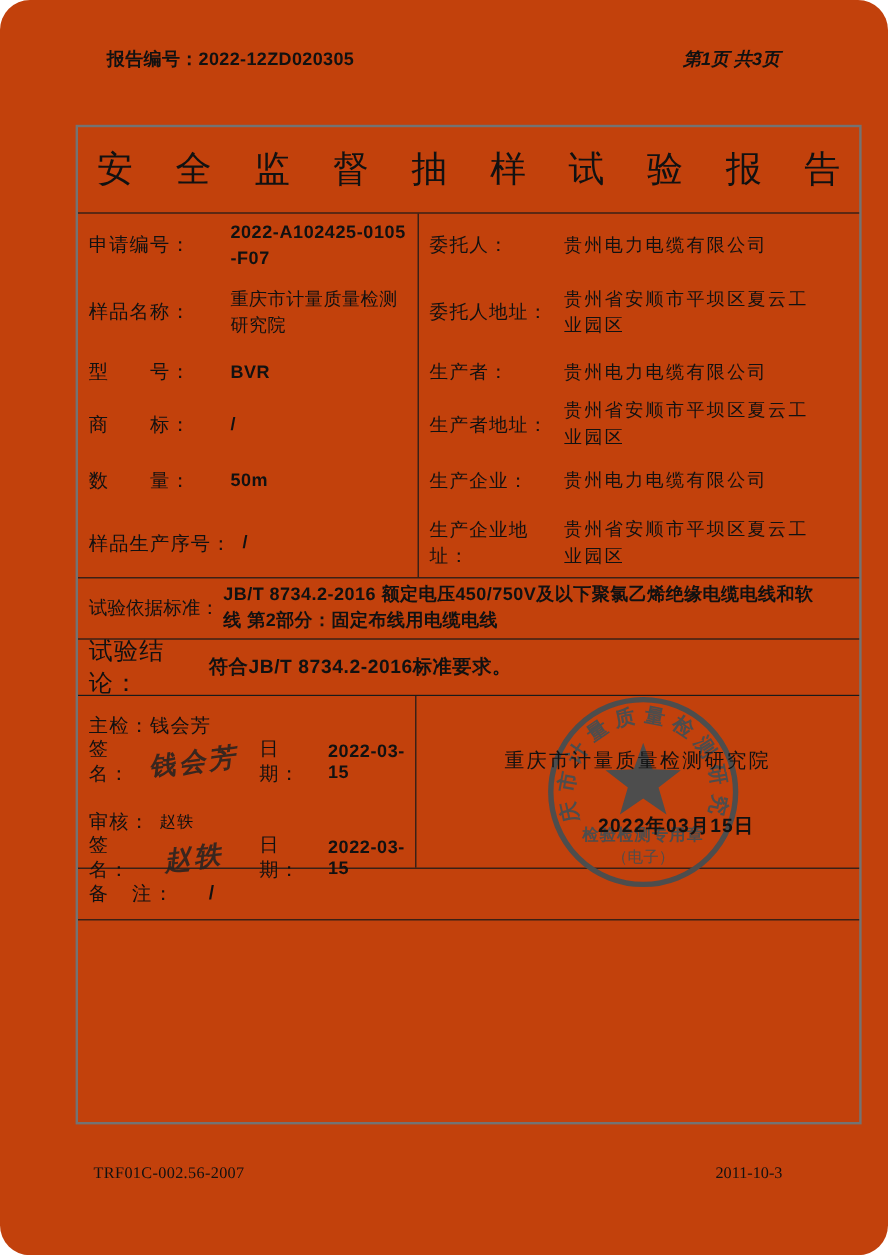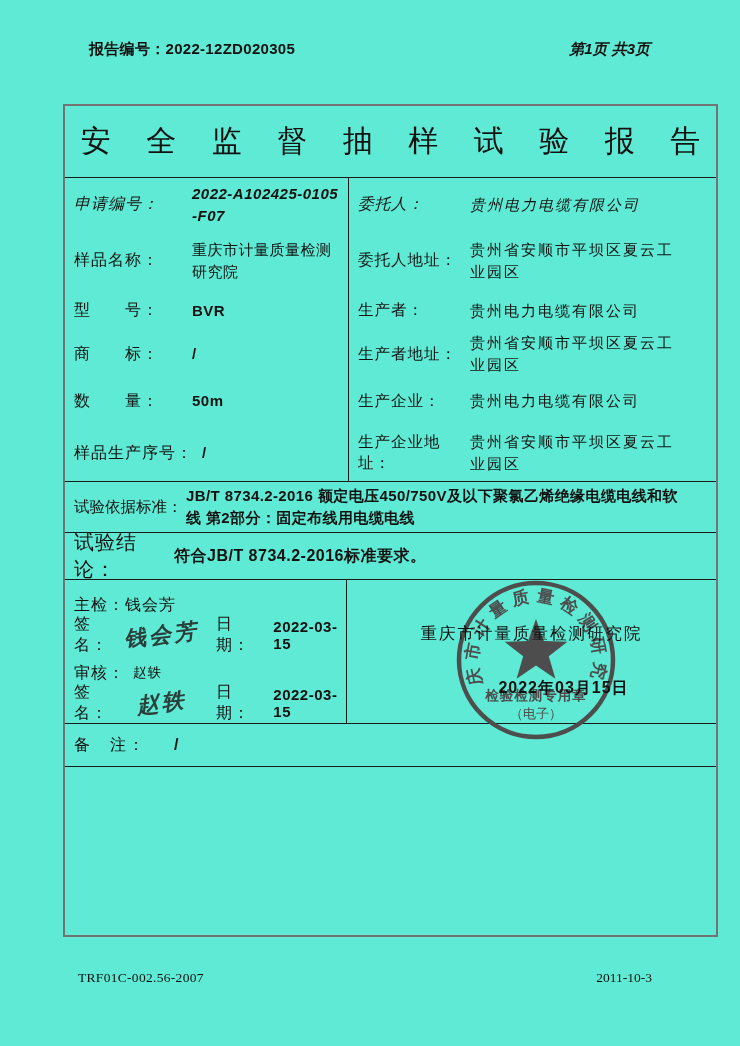--- a/index.html
+++ b/index.html
@@ -1,19 +1,19 @@
 <!DOCTYPE html>
 <html><head>
 <meta charset="utf-8">
 <style>
   * { margin:0; padding:0; box-sizing:border-box; }
   html,body { background:#fff; }
   .page {
-    position:relative; width:740px; height:1046px; background:#5eead4;
-    font-family:"Liberation Sans", sans-serif; color:#111; overflow:hidden;
+    position:relative; width:740px; height:1046px; background:#c2410c;
+    font-family:"Liberation Sans", sans-serif; color:#111; overflow:hidden;border-radius:25px;
   }
   
   .hdr-left { position:absolute; top:40px; left:89px; font-size:15px; font-weight:700; letter-spacing:.3px; }
   .hdr-right { position:absolute; top:40px; right:90px; font-size:15px; font-weight:700;font-style:italic; }
   
   .rpt-table {
     position:absolute; left:63px; top:104px; width:655px; height:833px;
     border:2px solid #737373;
   }
   .row { position:relative; width:100%; border-bottom:1px solid #1a1a1a; }
@@ -27,21 +27,21 @@
   .info-col-left { width:284px; border-right:1px solid #1a1a1a; display:flex; flex-direction:column; }
   .info-col-right { flex:1; display:flex; flex-direction:column; }
   .irow { display:flex; align-items:center; padding-left:9px; }
   .irow .lbl { font-size:16px; letter-spacing:1px; flex-shrink:0; }
   .info-col-left .lbl { width:118px; }
   .info-col-right .lbl { width:112px; font-size:15.5px; }
   .irow .val { font-size:15px; letter-spacing:2px; line-height:22px; }
   .info-col-left .val { width:150px; word-break:break-all; letter-spacing:.5px; }
   .info-col-right .val { width:212px; }
   .num { font-weight:700; letter-spacing:.5px !important; }
-  .h1 { height:54px;font-style:italic; } .h2 { height:58px; } .h3 { height:42px; }
+  .h1 { height:54px; } .h2 { height:58px; } .h3 { height:42px; }
   .h4 { height:46px; } .h5 { height:48px; } .h6 { height:56px; }
   .std-row { height:51px; display:flex; align-items:center; padding-left:9px; }
   .std-row .lbl { font-size:15.5px; width:112px; flex-shrink:0; }
   .std-row .val { font-size:15px; line-height:22px; width:492px; letter-spacing:.4px; font-weight:600; }
   .ccl-row { height:47px; display:flex; align-items:center; padding-left:9px; }
   .ccl-row .lbl { font-size:20px; letter-spacing:1px; width:100px; flex-shrink:0; }
   .ccl-row .val { font-size:16px; font-weight:600; letter-spacing:.5px; }
   .sign-row { height:144px; display:flex; }
   .sign-left { width:282px; border-right:1px solid #1a1a1a; padding:10px 0 0 9px; }
   .sign-line { display:flex; align-items:center; height:30px; font-size:16px; letter-spacing:1px; }
@@ -154,21 +154,21 @@
           <span>钱会芳</span>
         </div>
         <div class="sign-line">
           <span>签名：</span>
           <span class="sig">钱会芳</span>
           <span class="date-group">
             <span>日期：</span>
             <span class="num">2022-03-15</span>
           </span>
         </div>
-        <div class="sign-line" style="margin-top:8px">
+        <div class="sign-line" style="margin-top:20px">
           <span>审核：</span>
           <span class="reviewer-name">赵轶</span>
         </div>
         <div class="sign-line">
           <span>签名：</span>
           <span class="sig">赵轶</span>
           <span class="date-group">
             <span>日期：</span>
             <span class="num">2022-03-15</span>
           </span>

